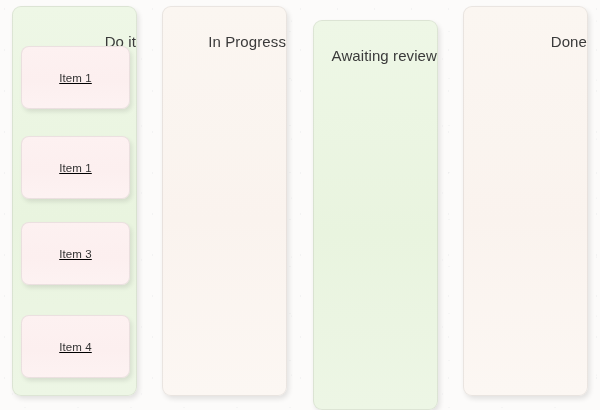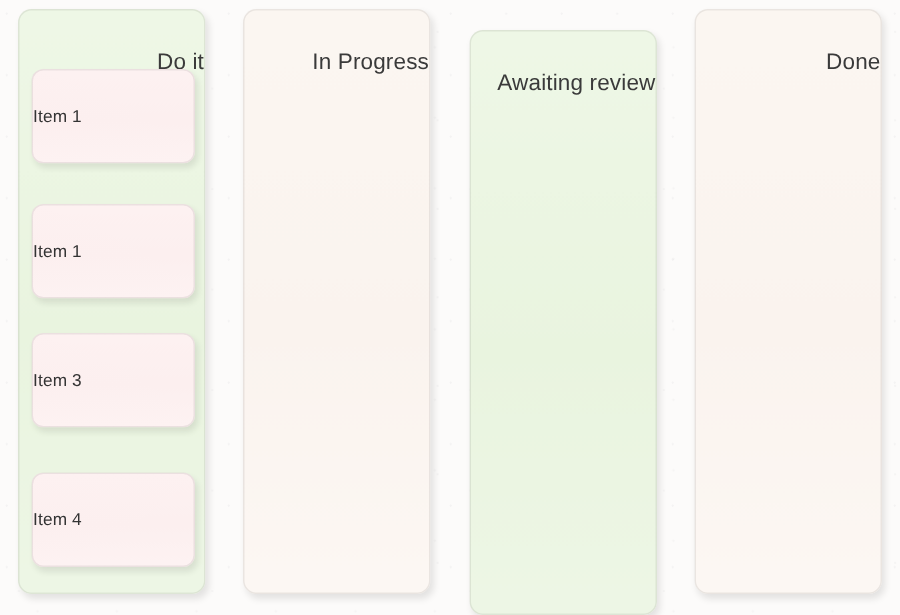--- a/index.html
+++ b/index.html
@@ -82,21 +82,22 @@
     left: 0;
     width: 109px;
     height: 63px;
     box-sizing: border-box;
     border-radius: 8px;
     border: 1px solid rgba(0,0,0,0.07);
     background: linear-gradient(180deg, #fdf1f1 0%, #fcefef 55%, #fdf2f2 100%);
     box-shadow: 2px 3px 4px rgba(0,0,0,0.09);
     display: flex;
     align-items: center;
-    justify-content: flex-start;
+    justify-content: center;
+    text-decoration: underline;
   }
   .card.idx-0 { top: 0px;   }
   .card.idx-1 { top: 90px;  }
   .card.idx-2 { top: 176px; }
   .card.idx-3 { top: 269px; }
 
   .card-label {
     font-size: 11.5px;
     line-height: 14px;
     color: #333333;

